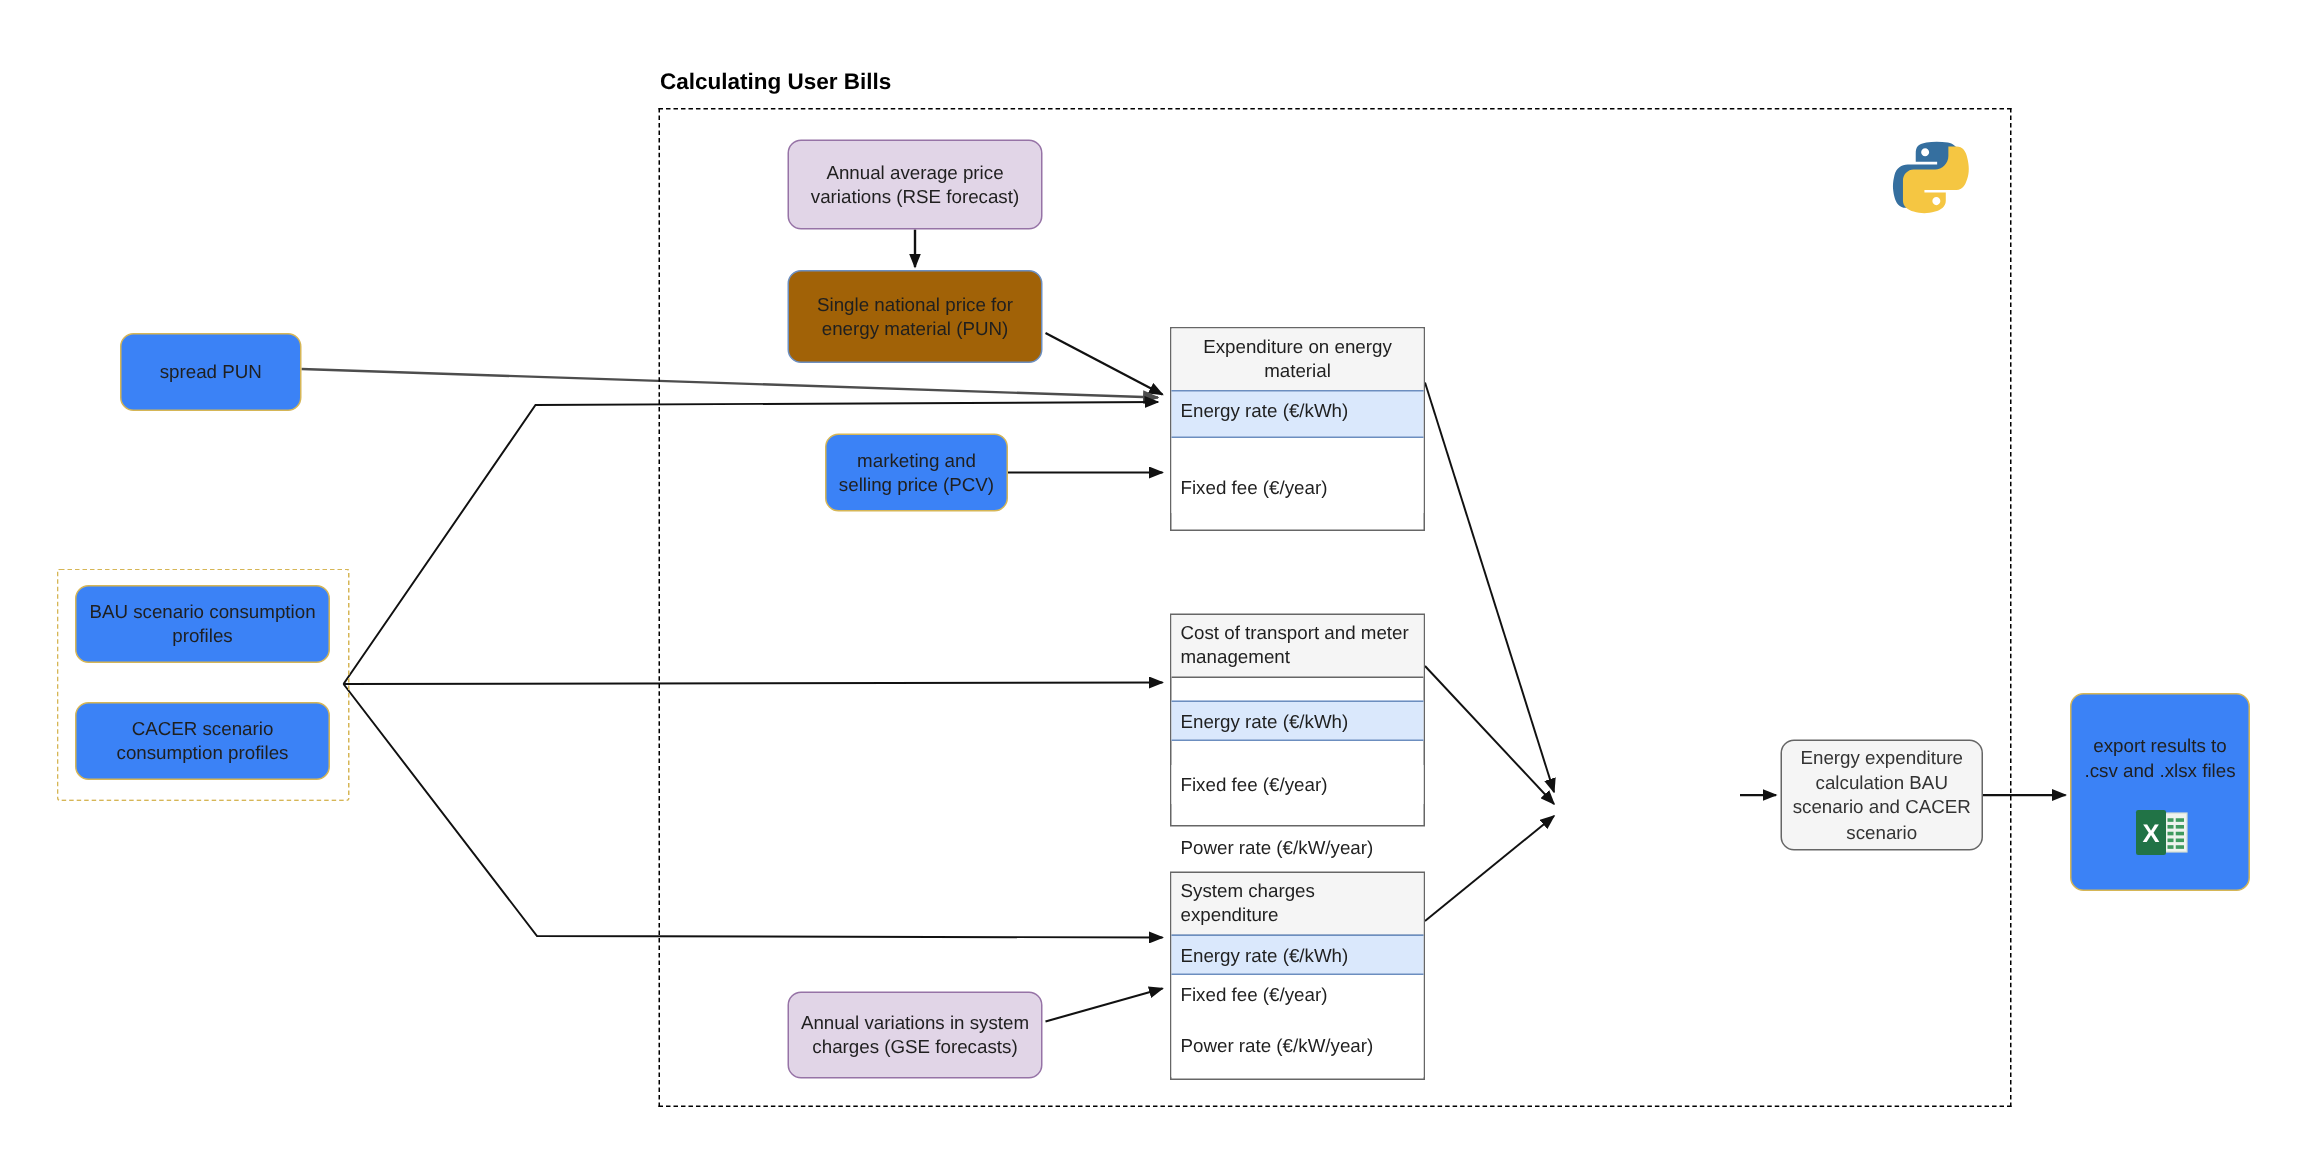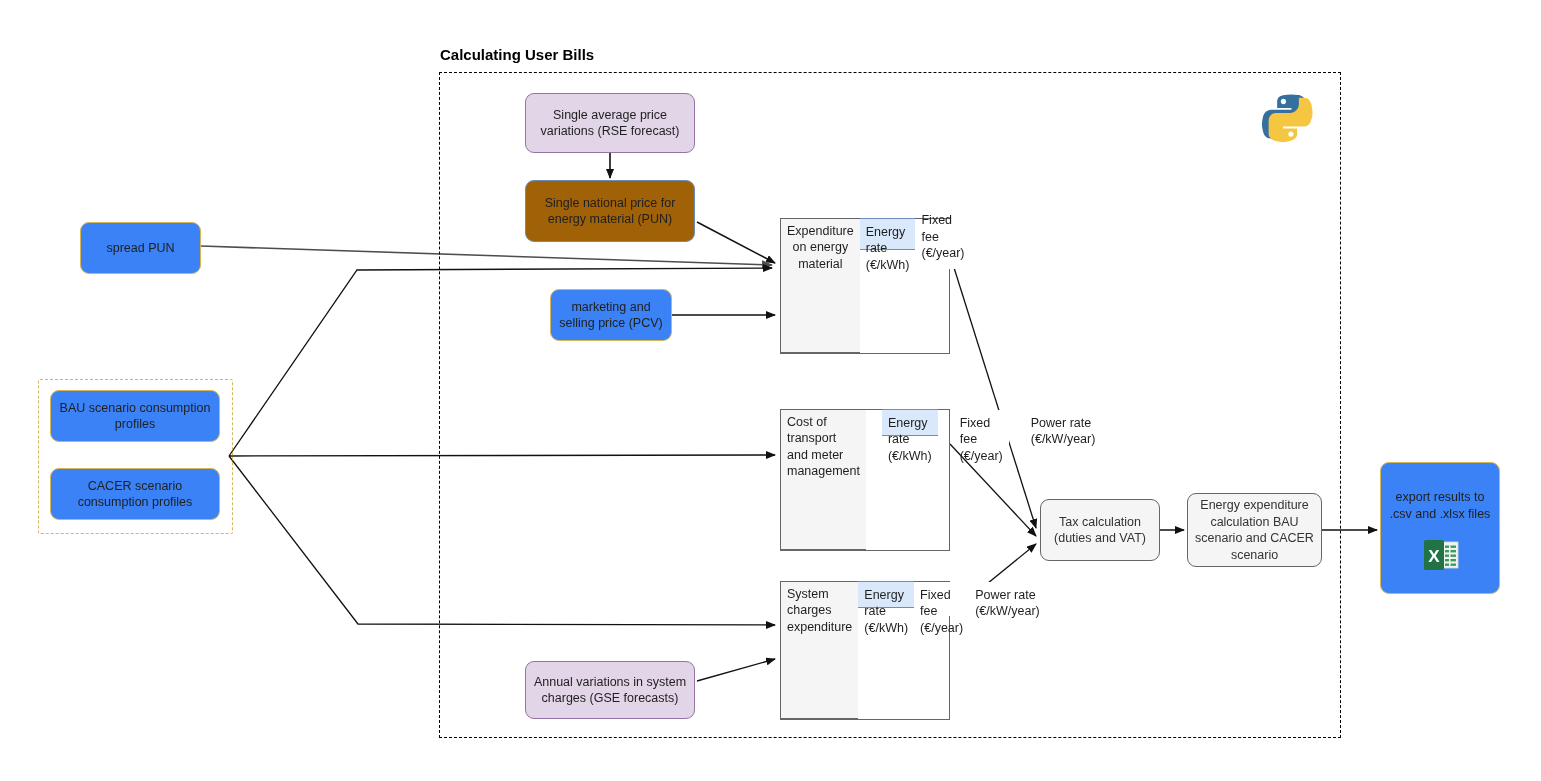--- a/index.html
+++ b/index.html
@@ -18,21 +18,21 @@
   .grey{background:#f5f5f5;border:1px solid #666666;color:#333333;}
 
   .dashgroup{position:absolute;box-sizing:border-box;border:1.6px dashed #d6b656;
              background:transparent;border-radius:2px;}
   .mainframe{position:absolute;box-sizing:border-box;border:1.7px dashed #000000;
              background:transparent;}
   .frame-title{position:absolute;font-size:15px;font-weight:bold;color:#000;}
 
   
   .tbl{position:absolute;box-sizing:border-box;border:1px solid #666666;background:#ffffff;
-       display:flex;flex-direction:row;font-size:12.5px;color:#1f1f1f;}
+       display:flex;flex-direction:column;font-size:12.5px;color:#1f1f1f;}
   .tbl .hdr{box-sizing:border-box;background:#f5f5f5;border-bottom:1px solid #666666;
             padding:4px 6px;line-height:1.3;}
   .tbl .hdr.center{text-align:center;}
   .tbl .hdr.left{text-align:left;}
   .tbl .row{box-sizing:border-box;padding:5px 6px;line-height:1.3;display:flex;}
   .tbl .row.hl{background:#dae8fc;border-top:1px solid #6c8ebf;border-bottom:1px solid #6c8ebf;
                margin-top:-1px;}
   .tbl .row.plain{background:#ffffff;}
 
   .pylogo{position:absolute;}
@@ -97,21 +97,21 @@
 
   <div class="node rounded yellow" style="left:50px;top:390px;width:170px;height:52px;">
     <span>BAU scenario consumption profiles</span>
   </div>
 
   <div class="node rounded yellow" style="left:50px;top:468px;width:170px;height:52px;">
     <span>CACER scenario consumption profiles</span>
   </div>
 
   <div class="node rounded purple" style="left:525px;top:93px;width:170px;height:60px;">
-    <span>Single average price variations (RSE forecast)</span>
+    <span>Annual average price variations (RSE forecast)</span>
   </div>
 
   <div class="node rounded blue" style="left:525px;top:180px;width:170px;height:62px;">
     <span>Single national price for energy material (PUN)</span>
   </div>
 
   <div class="node rounded yellow" style="left:550px;top:289px;width:122px;height:52px;">
     <span>marketing and selling price (PCV)</span>
   </div>
 
@@ -148,24 +148,20 @@
       <span>Energy rate (€/kWh)</span>
     </div>
     <div class="row plain" style="height:34px;">
       <span>Fixed fee (€/year)</span>
     </div>
     <div class="row plain" style="height:34px;">
       <span>Power rate (€/kW/year)</span>
     </div>
   </div>
 
-  <div class="node rounded grey" style="left:1040px;top:499px;width:120px;height:62px;flex-direction:column;">
-    <span>Tax calculation</span>
-    <span>(duties and VAT)</span>
-  </div>
 
   <div class="node rounded grey" style="left:1187px;top:493px;width:135px;height:74px;">
     <span>Energy expenditure calculation BAU scenario and CACER scenario</span>
   </div>
 
   <div class="node rounded yellow exportbox" style="left:1380px;top:462px;width:120px;height:132px;">
     <span class="txt">export results to .csv and .xlsx files</span>
   </div>
 
   <div class="xlslogo" style="left:1422px;top:540px;">

